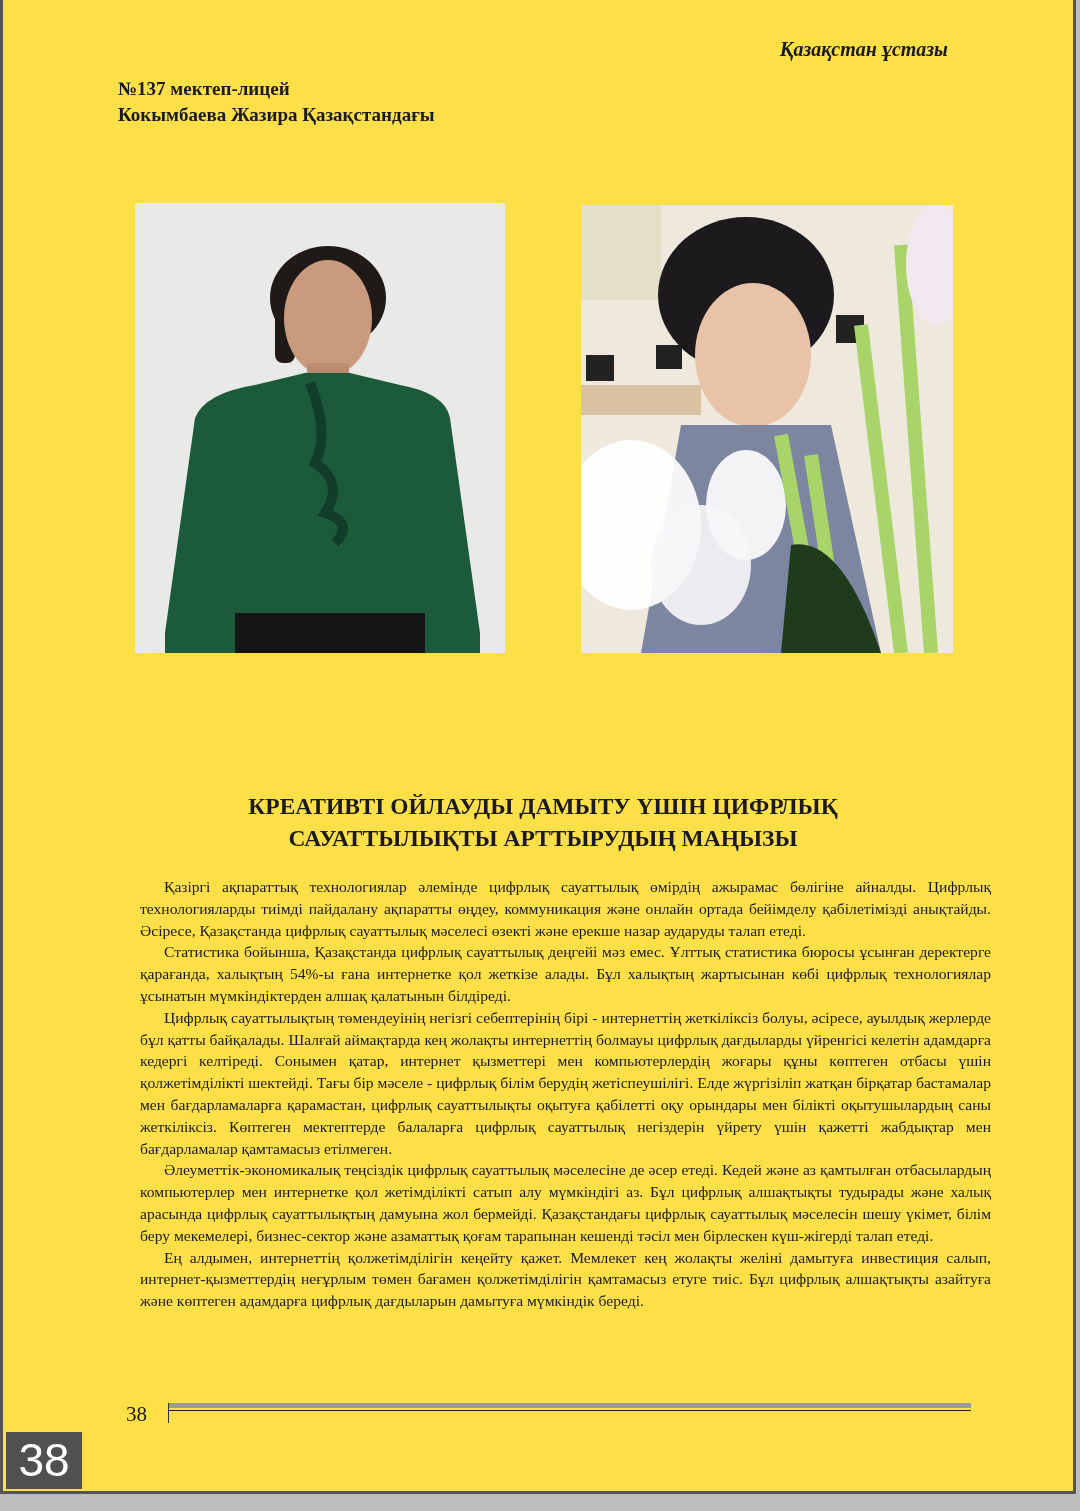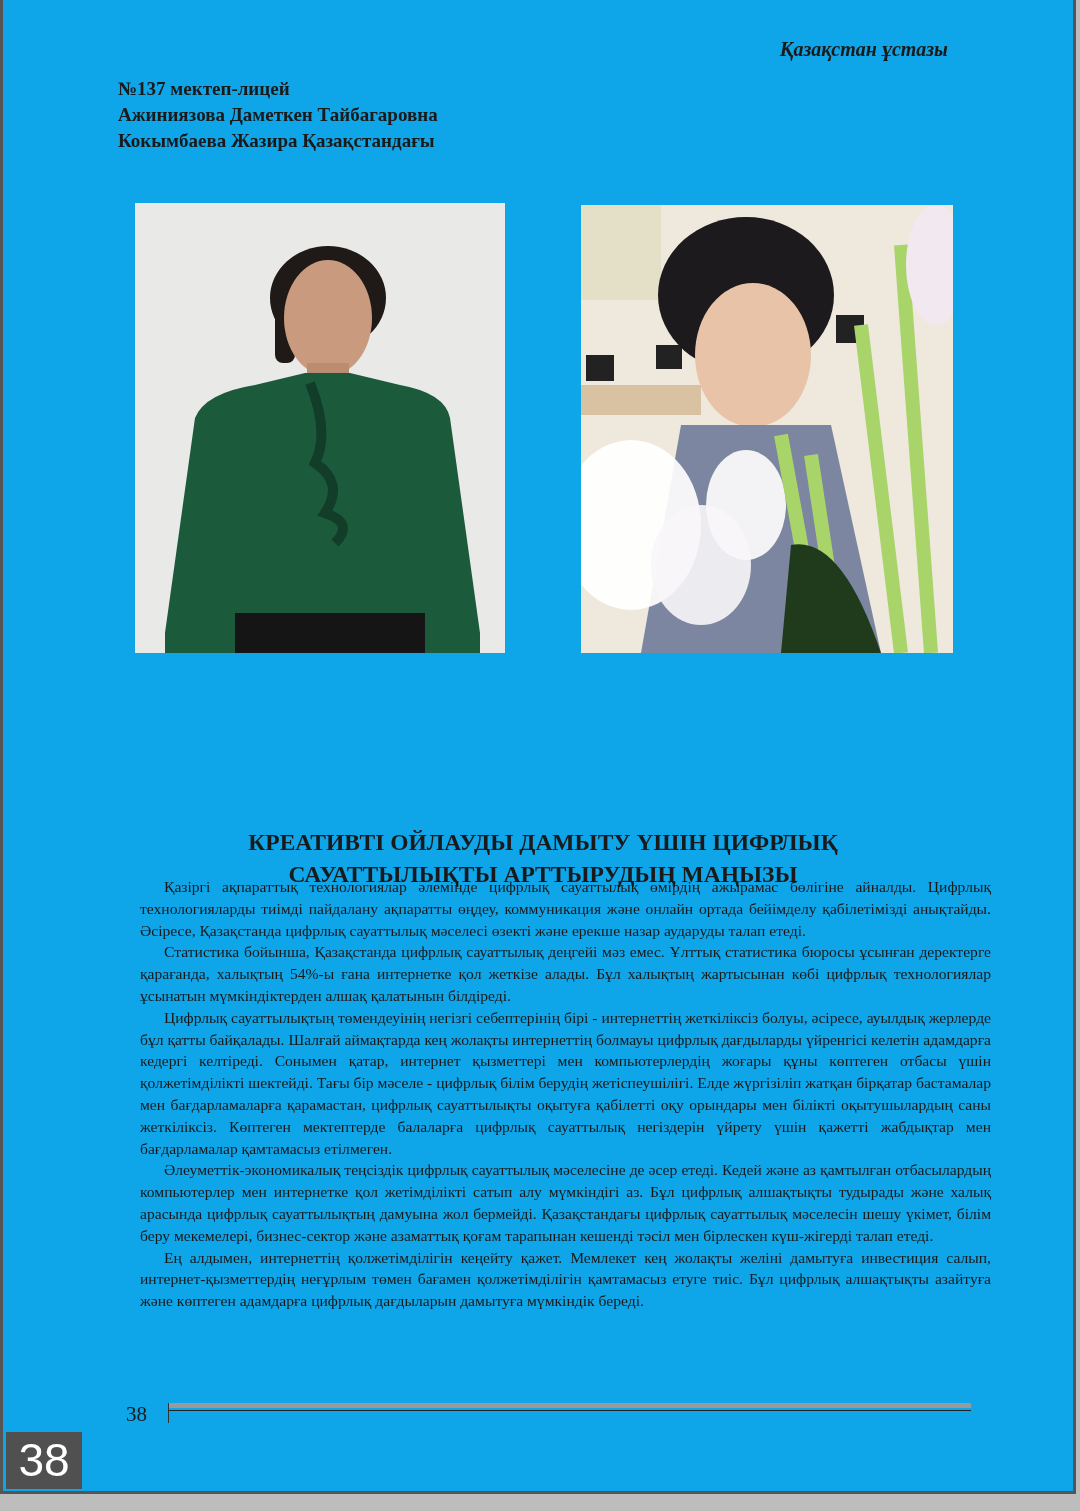--- a/index.html
+++ b/index.html
@@ -1,42 +1,41 @@
 <!DOCTYPE html>
 <html><head>
 <meta charset="utf-8">
 <style>
   html, body { margin:0; padding:0; }
   body { width:1080px; height:1511px; background:#bdbdbd; position:relative; overflow:hidden; font-family:"Liberation Serif", serif; color:#1a1a1a; }
-  .page { position:absolute; left:0; top:0; width:1076px; height:1494px; background:#0ea5e9; border-left:3px solid #555; border-right:3px solid #555; border-bottom:3px solid #555; box-sizing:border-box; }
+  .page { position:absolute; left:0; top:0; width:1076px; height:1494px; background:#fde047; border-left:3px solid #555; border-right:3px solid #555; border-bottom:3px solid #555; box-sizing:border-box; }
   .running-head { position:absolute; right:125px; top:38px; font-style:italic; font-weight:bold; font-size:20px; }
   .authors { position:absolute; left:115px; top:76px; font-weight:bold; font-size:19px; line-height:26px; }
   .photo { position:absolute; overflow:hidden; }
   .photo1 { left:132px; top:203px; width:370px; height:450px; background:#e8e8e6; }
   .photo2 { left:578px; top:205px; width:372px; height:448px; background:#f0ebe3; }
-  .title { position:absolute; left:110px; width:860px; top:790px; text-align:center; font-weight:bold; font-size:23.5px; line-height:32px;margin-top:36px; }
+  .title { position:absolute; left:110px; width:860px; top:790px; text-align:center; font-weight:bold; font-size:23.5px; line-height:32px; }
   .body { position:absolute; left:117px; top:876px; width:851px; font-size:15.6px; line-height:21.8px; text-align:justify;margin-left:20px; }
   .body p { margin:0; text-indent:24px; }
   .footer-num { position:absolute; left:123px; top:1402px; font-size:21px; }
   .rule { position:absolute; left:165px; top:1403px; width:803px; }
   .rule .thick { height:5px; background:#9a9a9a; }
   .rule .gap { height:2px; }
   .rule .thin { height:1px; background:#222; }
   .rule .tick { position:absolute; left:0; top:0; width:1px; height:20px; background:#333; }
   .badge { position:absolute; left:3px; top:1432px; width:76px; height:57px; background:#505050; color:#fff; font-family:"Liberation Sans", sans-serif; font-size:46px; line-height:57px; text-align:center; }
 </style>
 </head>
 <body>
 
 <div class="page">
   <div class="running-head">Қазақстан ұстазы</div>
 
   <div class="authors">
     <div>№137 мектеп-лицей</div>
-    <div>Ажиниязова Даметкен Тайбагаровна</div>
     <div>Кокымбаева Жазира Қазақстандағы</div>
   </div>
 
   <div class="photo photo1">
     <svg width="370" height="450" viewBox="0 0 370 450">
       <rect width="370" height="450" fill="#e9e9e7"></rect>
 
       <ellipse cx="193" cy="95" rx="58" ry="52" fill="#1f1a18"></ellipse>
       <rect x="140" y="95" width="20" height="65" rx="8" fill="#1f1a18"></rect>
 

